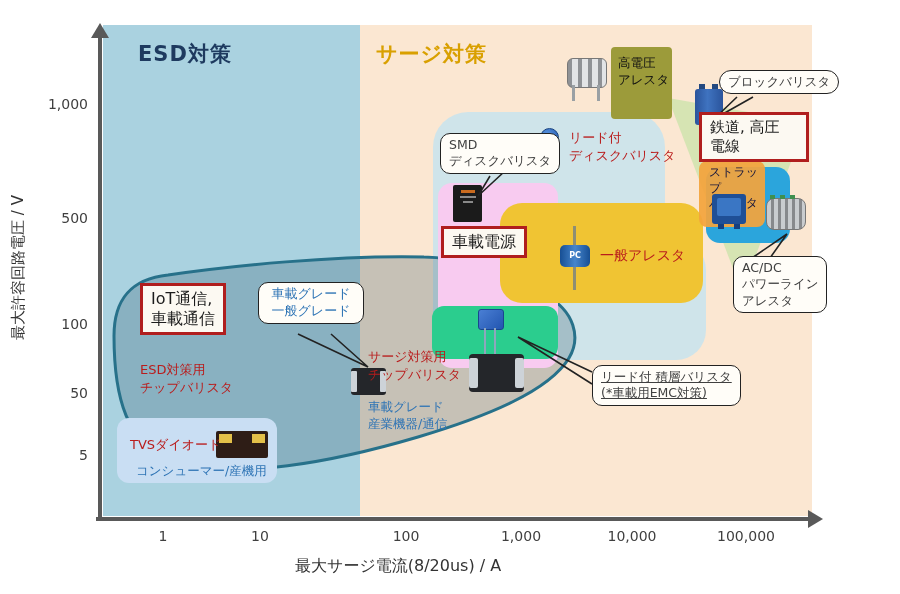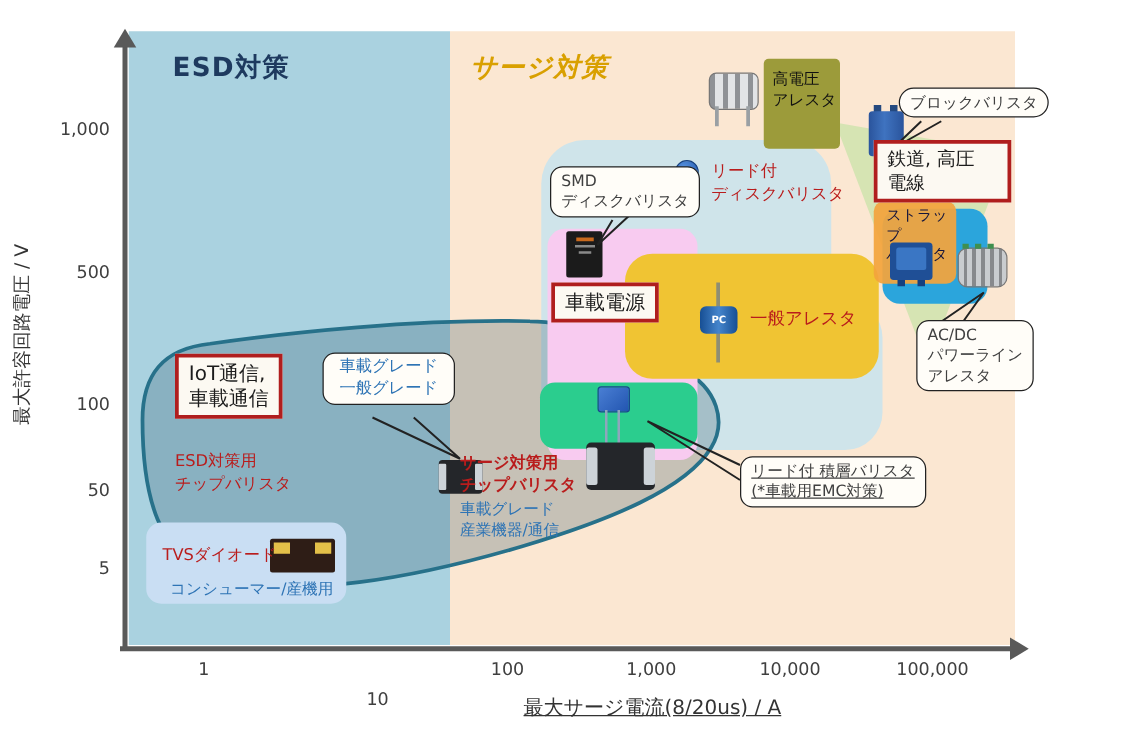--- a/index.html
+++ b/index.html
@@ -20,21 +20,21 @@
 </style>
 </head>
 <body>
 
 <div id="canvas">
 
   <div class="abs" style="left:103px;top:25px;width:257px;height:491px;background:#aad2e0;"></div>
   <div class="abs" style="left:360px;top:25px;width:452px;height:491px;background:#fbe7d2;"></div>
 
   <div class="abs zone-title pre" style="left:138px;top:40px;color:#1e3a5f;">ESD対策</div>
-  <div class="abs zone-title pre" style="left:376px;top:40px;color:#d9a000;font-style:italic;">サージ対策</div>
+  <div class="abs zone-title pre" style="left:376px;top:40px;color:#d9a000;">サージ対策</div>
 
   <div class="abs" style="left:433px;top:112px;width:232px;height:248px;background:#cfe4ea;border-radius:35px;z-index:3;"></div>
   <div class="abs" style="left:560px;top:240px;width:146px;height:120px;background:#cfe4ea;border-radius:30px;z-index:3;"></div>
 
   <svg class="abs" style="left:0;top:0;z-index:4;pointer-events:none;" width="900" height="594" viewBox="0 0 900 594">
     <polygon points="668,98 806,122 742,292" fill="#cfe3ae" opacity="0.85"></polygon>
     <path d="M 168 275 C 130 279, 114 300, 114 336 C 114 394, 125 448, 178 463
              C 238 479, 330 463, 418 437 C 488 416, 549 391, 569 358 C 581 338, 575 311, 545 295
              C 502 271, 455 257, 424 257 C 335 255, 230 266, 168 275 Z" fill="rgba(40,80,100,0.25)" stroke="#27718a" stroke-width="3"></path>
   </svg>
@@ -148,21 +148,21 @@
       <path d="M752,258 L787,234 L770,258"></path>
       <path d="M592,372 L518,337 L592,384"></path>
     </g>
   </svg>
 
   <div class="abs plabel pre" style="left:569px;top:129px;z-index:10;">リード付
 ディスクバリスタ</div>
   <div class="abs plabel" style="left:600px;top:246px;z-index:10;font-size:14px;">一般アレスタ</div>
   <div class="abs plabel pre" style="left:140px;top:361px;z-index:10;">ESD対策用
 チップバリスタ</div>
-  <div class="abs plabel pre" style="left:368px;top:362px;z-index:10;font-weight:bold;">サージ対策用
+  <div class="abs plabel pre" style="left:368px;top:348px;z-index:10;">サージ対策用
 チップバリスタ</div>
   <div class="abs plabel pre bluetxt" style="left:368px;top:399px;z-index:10;font-size:12.5px;color:#2e74b5;">車載グレード
 産業機器/通信</div>
 
   <div class="abs" style="left:117px;top:418px;width:160px;height:65px;background:#c9def3;border-radius:12px;z-index:9;"></div>
   <div class="abs plabel" style="left:130px;top:436px;z-index:10;">TVSダイオード</div>
   <div class="abs plabel bluetxt" style="left:136px;top:463px;z-index:10;font-size:12.5px;color:#2e74b5;">コンシューマー/産機用</div>
 
   <div class="abs" style="left:98px;top:36px;width:4px;height:483px;background:#595959;z-index:11;"></div>
   <div class="abs" style="left:91px;top:23px;width:0;height:0;border-left:9px solid transparent;border-right:9px solid transparent;
@@ -171,22 +171,22 @@
   <div class="abs" style="left:808px;top:510px;width:0;height:0;border-top:9px solid transparent;border-bottom:9px solid transparent;
               border-left:15px solid #595959;z-index:11;"></div>
 
   <div class="abs tick" style="left:30px;top:96px;width:58px;text-align:right;">1,000</div>
   <div class="abs tick" style="left:30px;top:210px;width:58px;text-align:right;">500</div>
   <div class="abs tick" style="left:30px;top:316px;width:58px;text-align:right;">100</div>
   <div class="abs tick" style="left:30px;top:385px;width:58px;text-align:right;">50</div>
   <div class="abs tick" style="left:30px;top:447px;width:58px;text-align:right;">5</div>
 
   <div class="abs tick" style="left:133px;top:528px;width:60px;text-align:center;">1</div>
-  <div class="abs tick" style="left:251px;top:528px;width:60px;text-align:right;margin-top:24px;">10</div>
+  <div class="abs tick" style="left:251px;top:528px;width:60px;text-align:left;">10</div>
   <div class="abs tick" style="left:376px;top:528px;width:60px;text-align:center;">100</div>
   <div class="abs tick" style="left:491px;top:528px;width:60px;text-align:center;">1,000</div>
   <div class="abs tick" style="left:602px;top:528px;width:60px;text-align:center;">10,000</div>
   <div class="abs tick" style="left:716px;top:528px;width:60px;text-align:center;">100,000</div>
 
   <div class="abs axis-title" style="left:-92px;top:258px;width:220px;text-align:center;transform:rotate(-90deg);">最大許容回路電圧 / V</div>
-  <div class="abs axis-title" style="left:295px;top:556px;width:330px;text-align:right;font-size:16px;text-decoration:underline;">最大サージ電流(8/20us) / A</div>
+  <div class="abs axis-title" style="left:295px;top:556px;width:330px;text-align:left;font-size:16px;">最大サージ電流(8/20us) / A</div>
 
 </div>
 
 </body></html>

